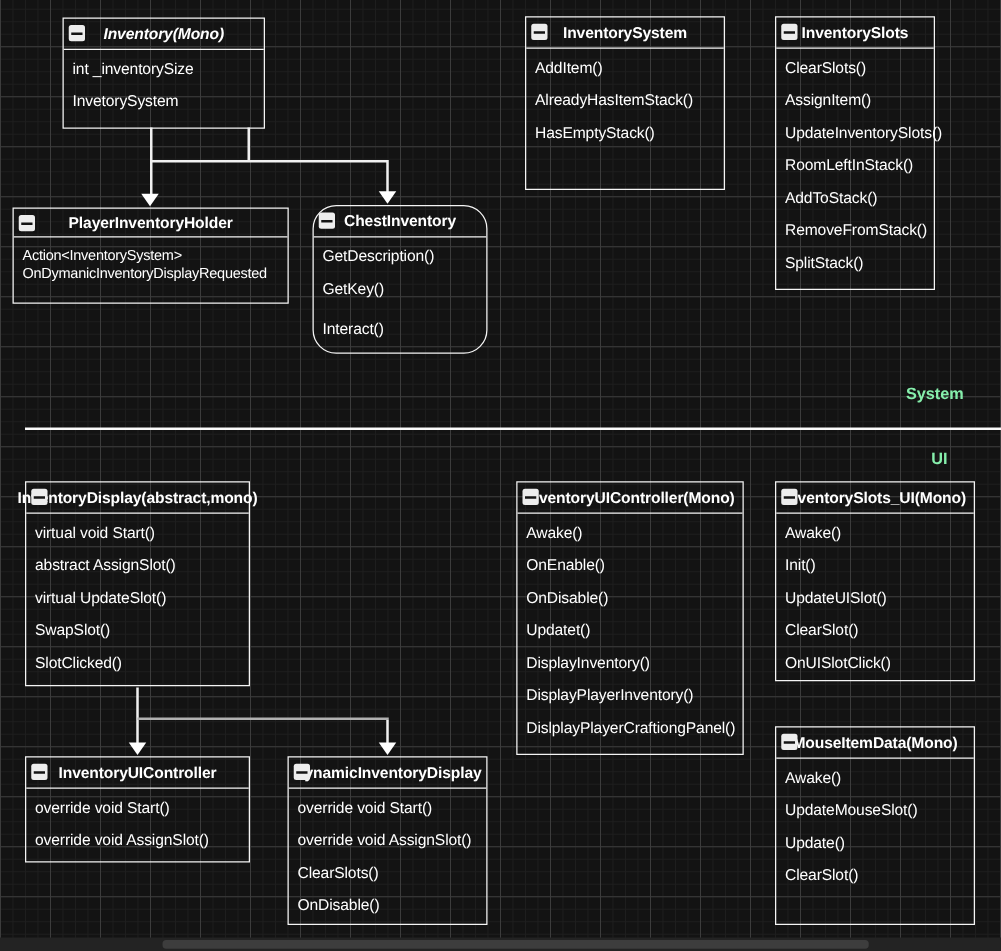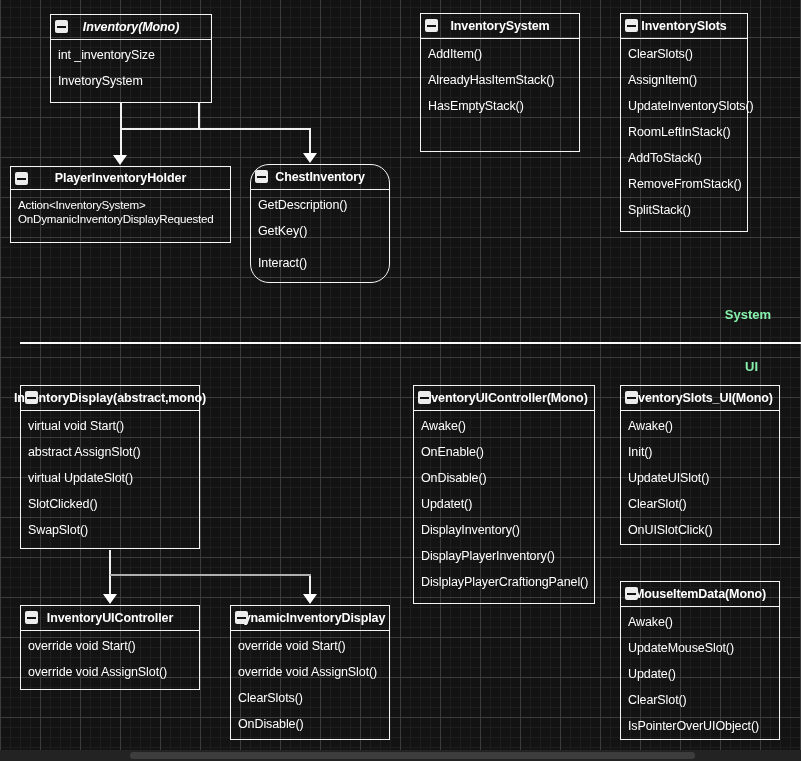--- a/index.html
+++ b/index.html
@@ -168,22 +168,22 @@
   <div class="titlebar">
     <span class="collapse">
         <span class="bar"></span>
       </span>
     <span class="title">InventoryDisplay(abstract,mono)</span>
   </div>
   <div class="body">
       <div class="member">virtual void Start()</div>
       <div class="member">abstract AssignSlot()</div>
       <div class="member">virtual UpdateSlot()</div>
+      <div class="member">SwapSlot()</div>
       <div class="member">SlotClicked()</div>
-      <div class="member">SwapSlot()</div>
     </div>
 </div>
 
 <div class="cls" id="cls-inventory-ui-controller">
   <div class="titlebar">
     <span class="collapse">
         <span class="bar"></span>
       </span>
     <span class="title">InventoryUIController(Mono)</span>
   </div>
@@ -247,21 +247,20 @@
     <span class="collapse">
         <span class="bar"></span>
       </span>
     <span class="title">MouseItemData(Mono)</span>
   </div>
   <div class="body">
       <div class="member">Awake()</div>
       <div class="member">UpdateMouseSlot()</div>
       <div class="member">Update()</div>
       <div class="member">ClearSlot()</div>
-      <div class="member">IsPointerOverUIObject()</div>
     </div>
 </div>
 
 <div class="seg" id="edgeA-v"></div>
 <div class="arrow-down" id="arrowA"></div>
 
 <div class="seg" id="edgeB-v1"></div>
 <div class="seg" id="edgeB-h"></div>
 <div class="seg" id="edgeB-v2"></div>
 <div class="arrow-down" id="arrowB"></div>

